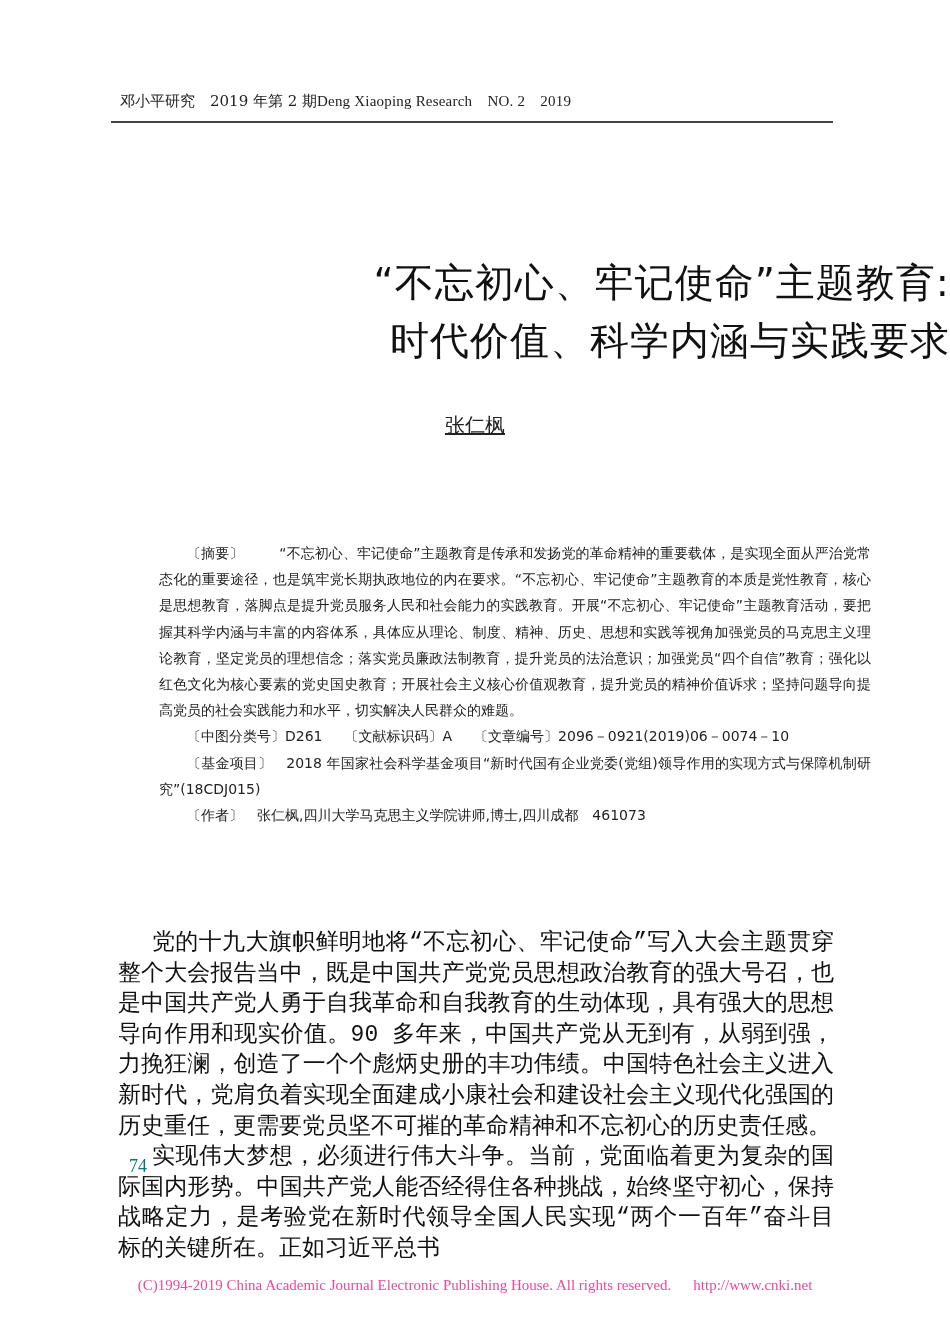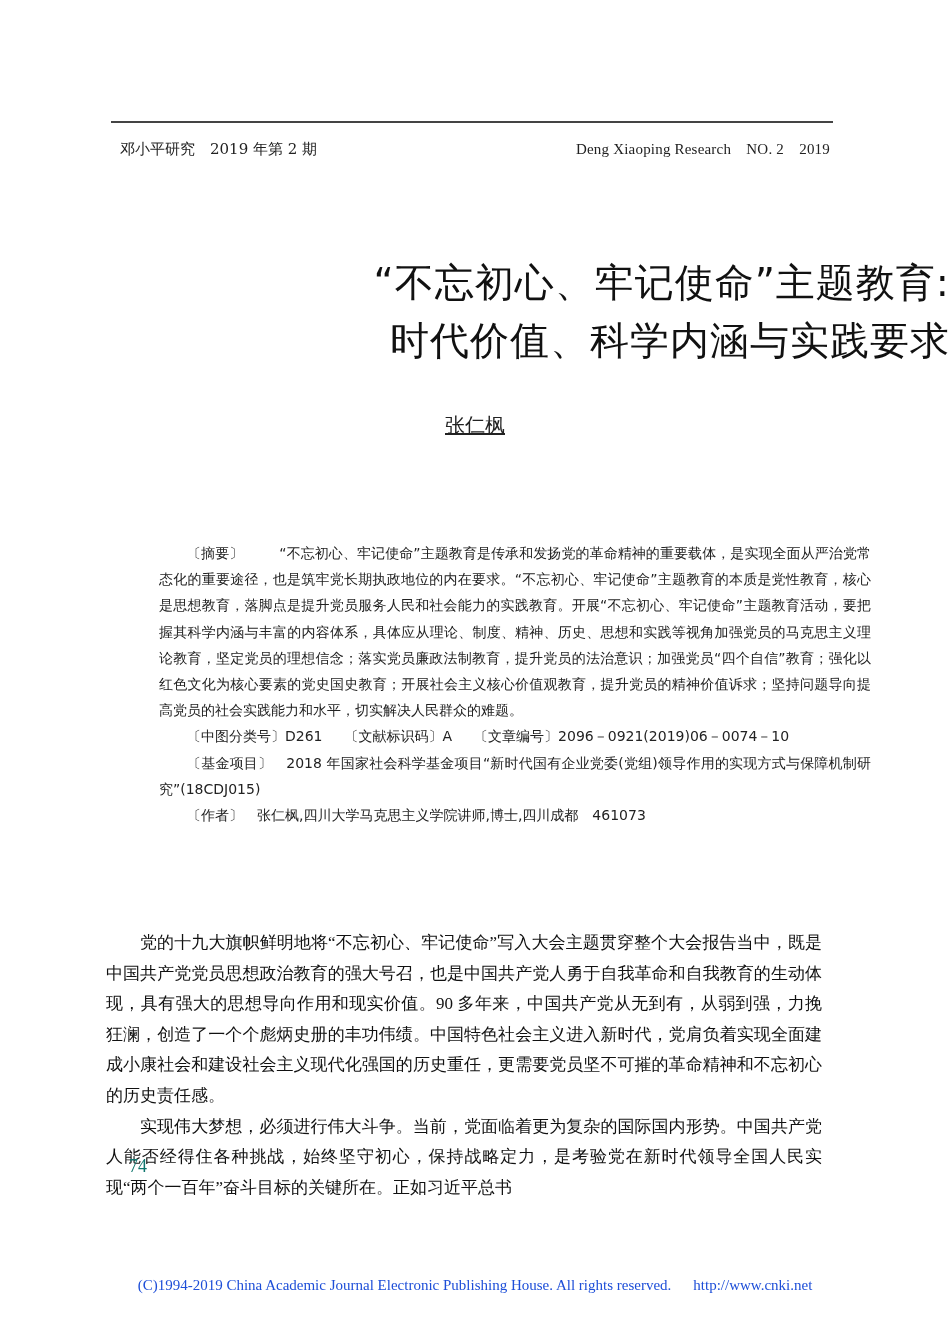--- a/index.html
+++ b/index.html
@@ -2,22 +2,22 @@
 <html><head>
   <meta charset="utf-8">
   <style>
     html, body { margin: 0; padding: 0; background: #ffffff; }
     body {
       width: 950px; height: 1325px; position: relative; overflow: hidden;
       font-family: "DejaVu Serif", "Liberation Serif", serif; color: #1a1a1a;
     }
     .running-head {
       position: absolute; left: 120px; right: 120px; top: 92px;
-      display: flex; justify-content: space-between; align-items: baseline;
-      font-size: 15px; color: #222; margin-top: 48px;
+      display: flex; align-items: baseline;
+      font-size: 15px; color: #222;
     }
     .running-head .en { font-family: "Liberation Serif", serif; font-size: 15px; letter-spacing: 0.2px; }
     .head-rule {
       position: absolute; left: 111px; width: 722px; top: 121px; height: 0;
       border-top: 2px solid #444;
     }
     .title {
       position: absolute; left: 0; right: 0; top: 228px; text-align: right;
       font-size: 39px; line-height: 58px; letter-spacing: 1px; color: #111;
       font-family: "DejaVu Sans", sans-serif; font-weight: normal;
@@ -28,32 +28,32 @@
     }
     .abstract-block {
       position: absolute; left: 123px; width: 712px; top: 540px;
       font-size: 14px; line-height: 26.2px; color: #222;
       font-family: "DejaVu Sans", sans-serif; text-align: justify; margin-left: 36px;
     }
     .abstract-block p { margin: 0; text-indent: 28px; }
     .abstract-block .lbl { margin-right: 14px; }
     .abstract-block .gap { display: inline-block; width: 22px; }
     .body-text {
-      position: absolute; left: 106px; width: 716px; top: 928px;
-      font-size: 17px; line-height: 30.6px; color: #111;
-      font-family: Liberation Serif, serif; text-align: justify;
+      position: absolute; left: 118px; width: 716px; top: 928px;
+      font-size: 23px; line-height: 30.6px; color: #111;
+      font-family: Liberation Mono, monospace; text-align: justify;
     }
     .body-text p { margin: 0; text-indent: 34px; }
     .page-number {
       position: absolute; left: 129px; top: 1156px; font-size: 18px;
       font-family: "Liberation Serif", serif; color: #0f766e;
     }
     .footer {
       position: absolute; left: 0; right: 0; top: 1277px; text-align: center;
-      font-family: "Liberation Serif", serif; font-size: 15px; color: #1d4ed8;
+      font-family: "Liberation Serif", serif; font-size: 15px; color: #ec4899;
     }
     .footer .url { margin-left: 22px; }
   </style>
 </head>
 <body>
 
 <div class="running-head">
   <span>邓小平研究　2019 年第 2 期</span>
   <span class="en">Deng Xiaoping Research　NO. 2　2019</span>
 </div>

